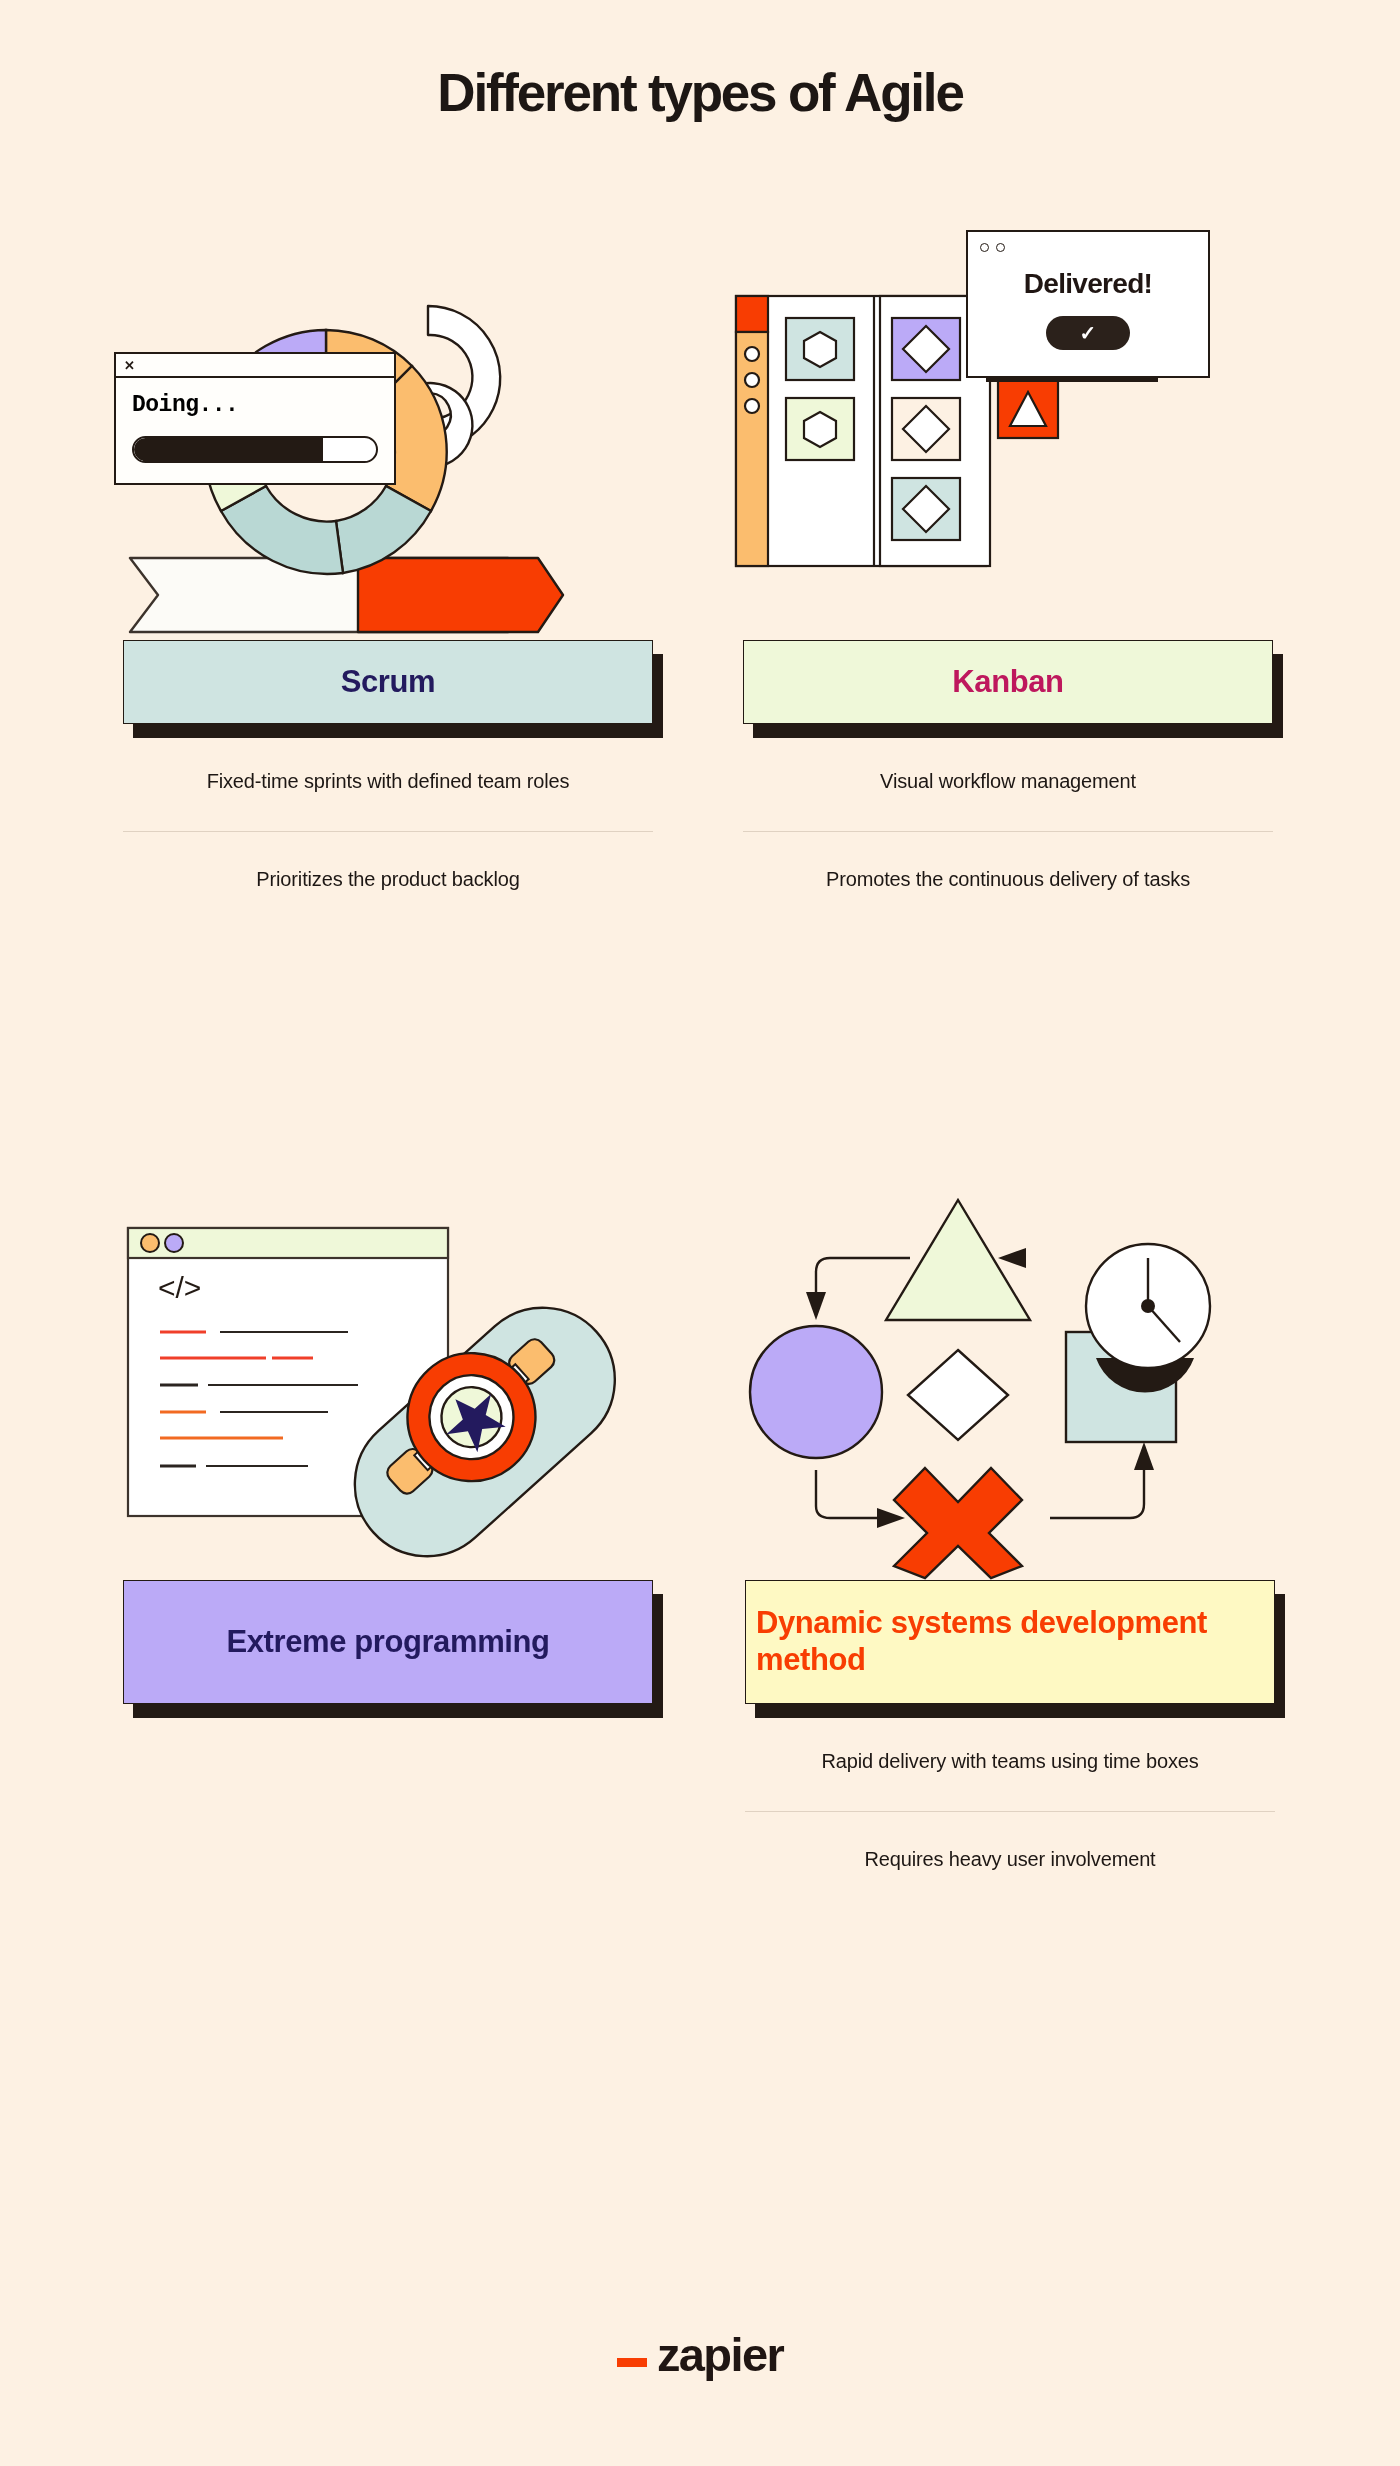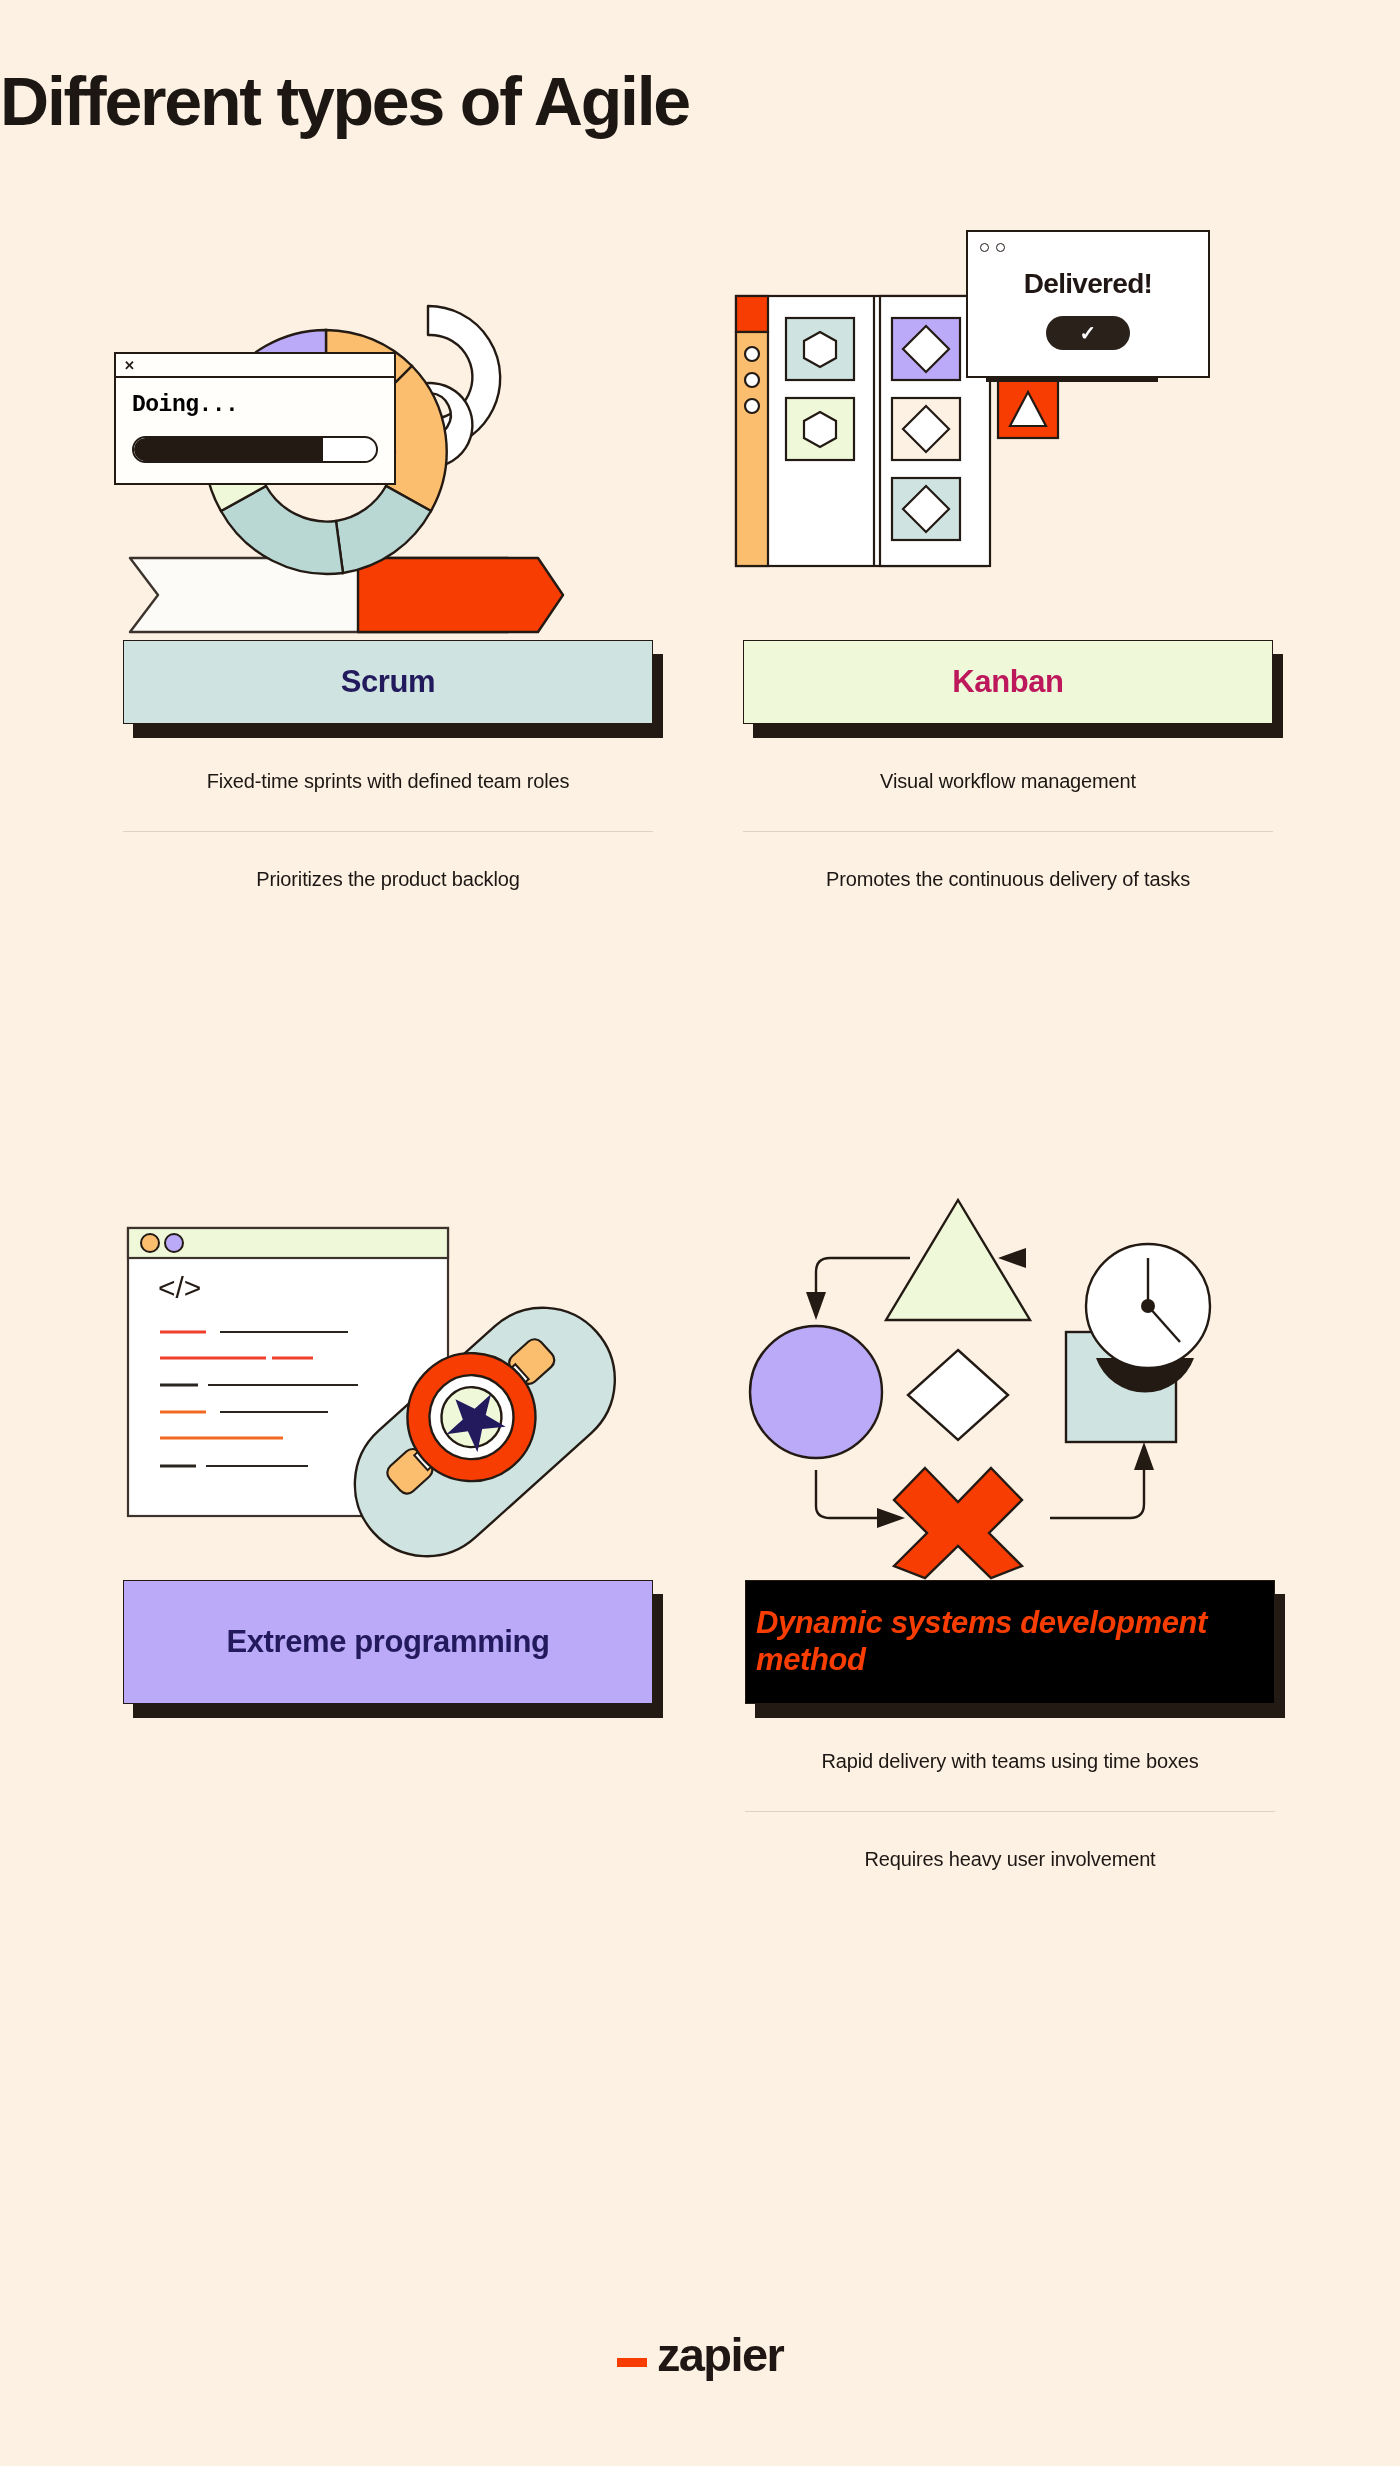--- a/index.html
+++ b/index.html
@@ -16,21 +16,22 @@
     height: 2466px;
     background: #fdf1e3;
   }
 
   
   .title {
     position: absolute;
     top: 62px;
     left: 0;
     width: 1400px;
-    font-size: 68px;
+    text-align: center;
+    font-size: 53px;
     font-weight: 700;
     letter-spacing: -2.2px;
     color: #1d1714;
     font-family: "Liberation Sans", sans-serif;
   }
 
   
   .card {
     position: absolute;
     width: 560px;
@@ -72,21 +73,21 @@
     text-align: left;
     font-size: 31px;
     font-weight: 700;
     letter-spacing: -0.4px;
     line-height: 1.18;
   }
   .banner.tall { min-height: 124px; }
   .banner.b-scrum  { background: #cfe4e1; color: #231a5e; }
   .banner.b-kanban { background: #eff8d9; color: #be185d; }
   .banner.b-xp     { background: #bbaaf7; color: #231a5e; }
-  .banner.b-dsdm   { background: #000000; color: #f83d02; font-style: italic; }
+  .banner.b-dsdm   { background: #fef9c3; color: #f83d02; }
 
   
   .body-block {
     width: 530px;
     margin: 0 auto;
     padding-top: 44px;
     text-align: center;
   }
   .body-line {
     font-size: 20px;

